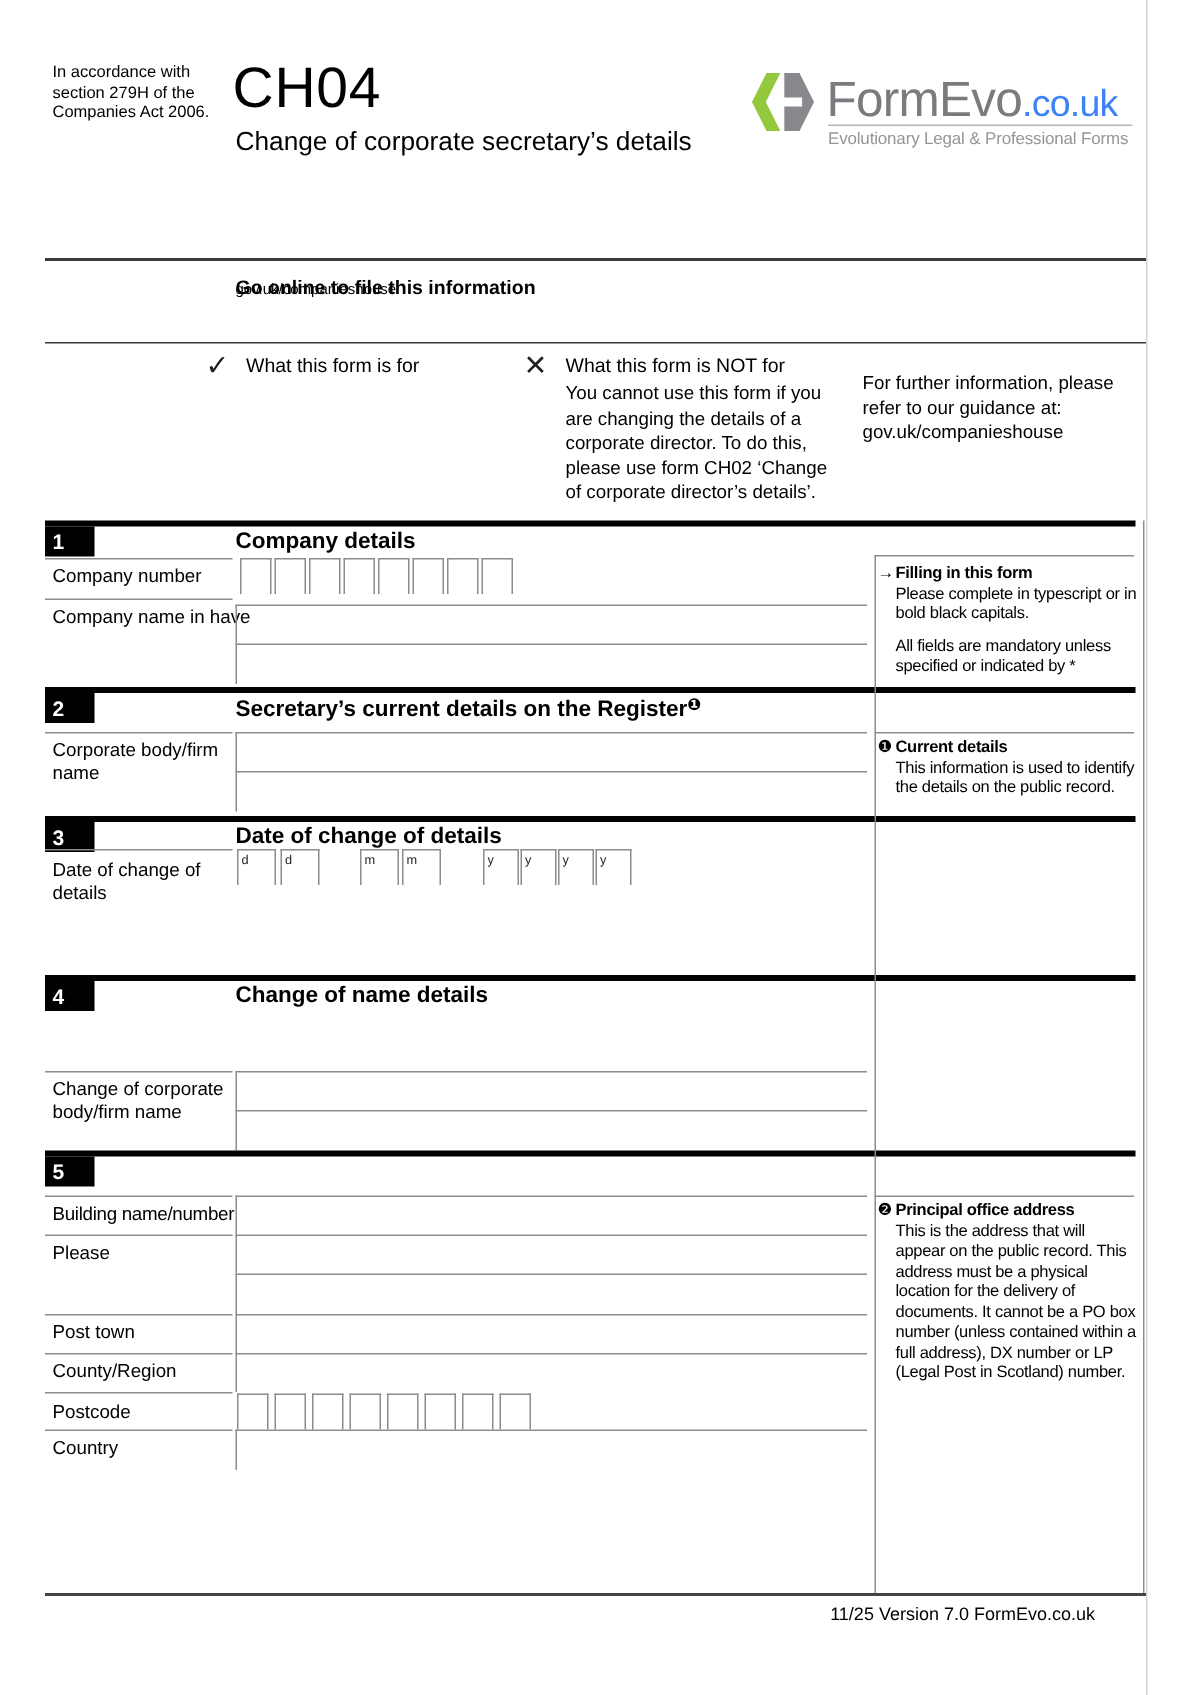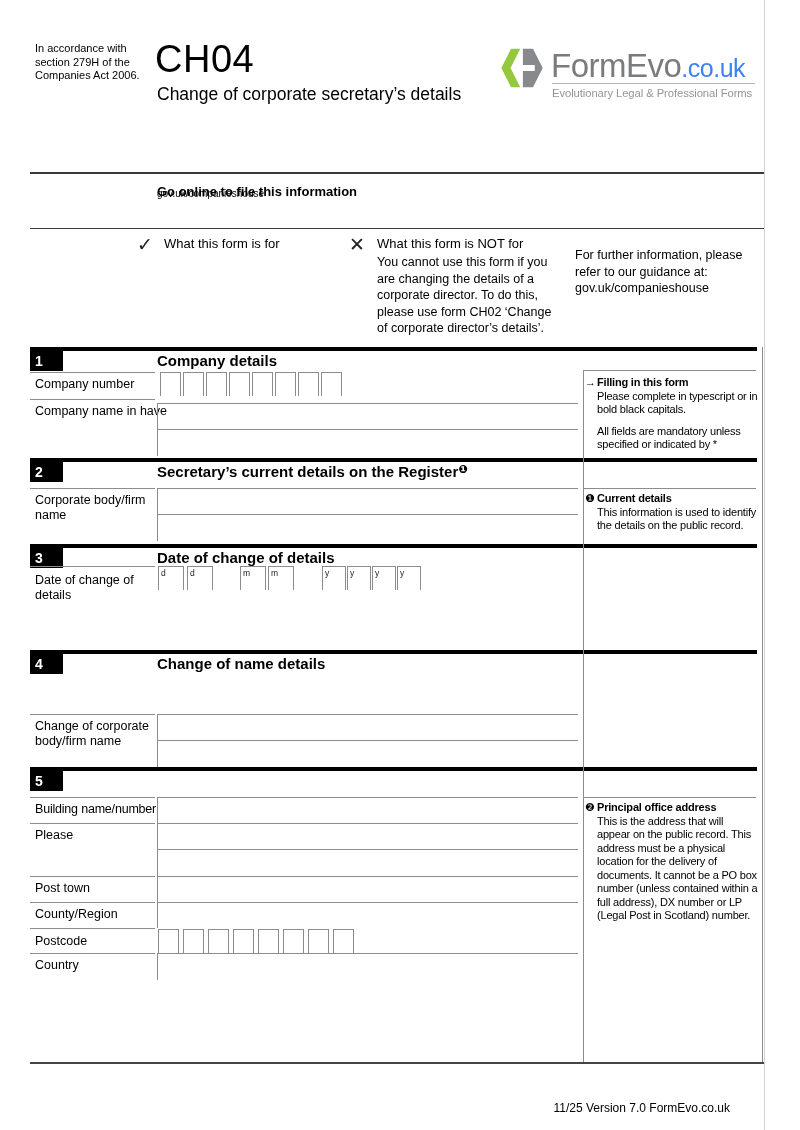--- a/index.html
+++ b/index.html
@@ -31,21 +31,21 @@
   .sbgap{height:8px;}
   .acc{position:absolute;left:35px;top:42px;width:118px;font-size:11px;line-height:13.5px;}
   .code{position:absolute;left:155px;top:38px;font-size:38px;letter-spacing:0.5px;}
   .subtitle{position:absolute;left:157px;top:84px;font-size:17.5px;}
   .brand{position:absolute;left:551px;top:47px;font-size:33px;color:#797b7e;letter-spacing:-0.5px;white-space:nowrap;}
   .brandsuffix{font-size:25px;color:#3b82f6;}
   .tagline{position:absolute;left:552px;top:87px;width:205px;font-size:11.3px;color:#939598;
            letter-spacing:-0.1px;white-space:nowrap;}
   .goheading{position:absolute;left:157px;top:184px;font-weight:bold;font-size:13px;}
   .gourl{position:absolute;left:157px;top:188px;font-size:10px;}
-  .footer{position:absolute;right:34px;top:1069px;font-size:12px;margin-top:32px;}
+  .footer{position:absolute;right:34px;top:1069px;font-size:12px;}
 </style>
 </head>
 <body>
 
 <div class="page">
 
   <div class="acc">In accordance with section 279H of the Companies Act 2006.</div>
   <div class="code">CH04</div>
   <div class="subtitle">Change of corporate secretary’s details</div>
 

